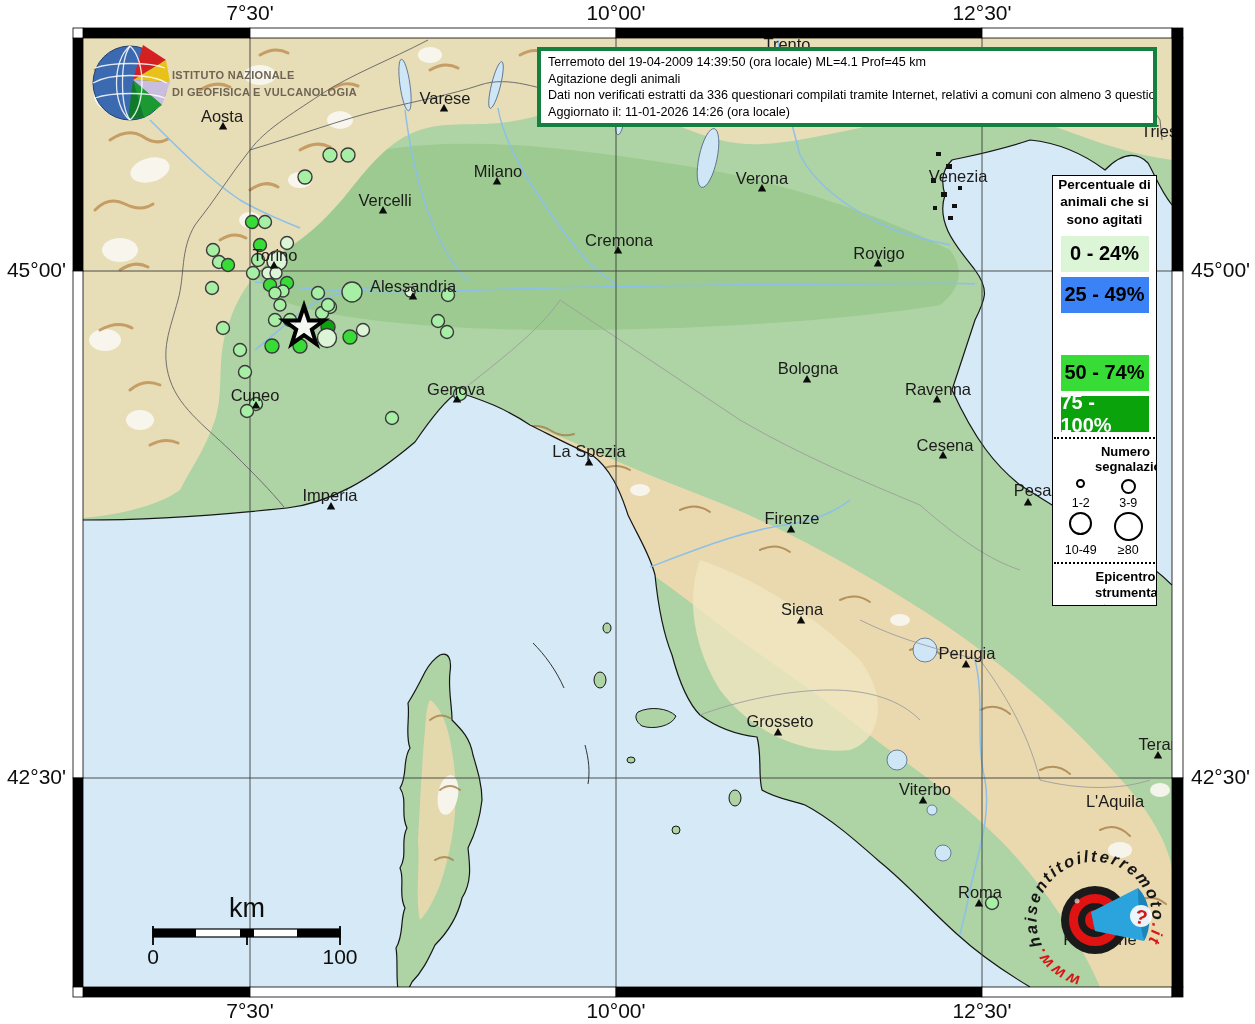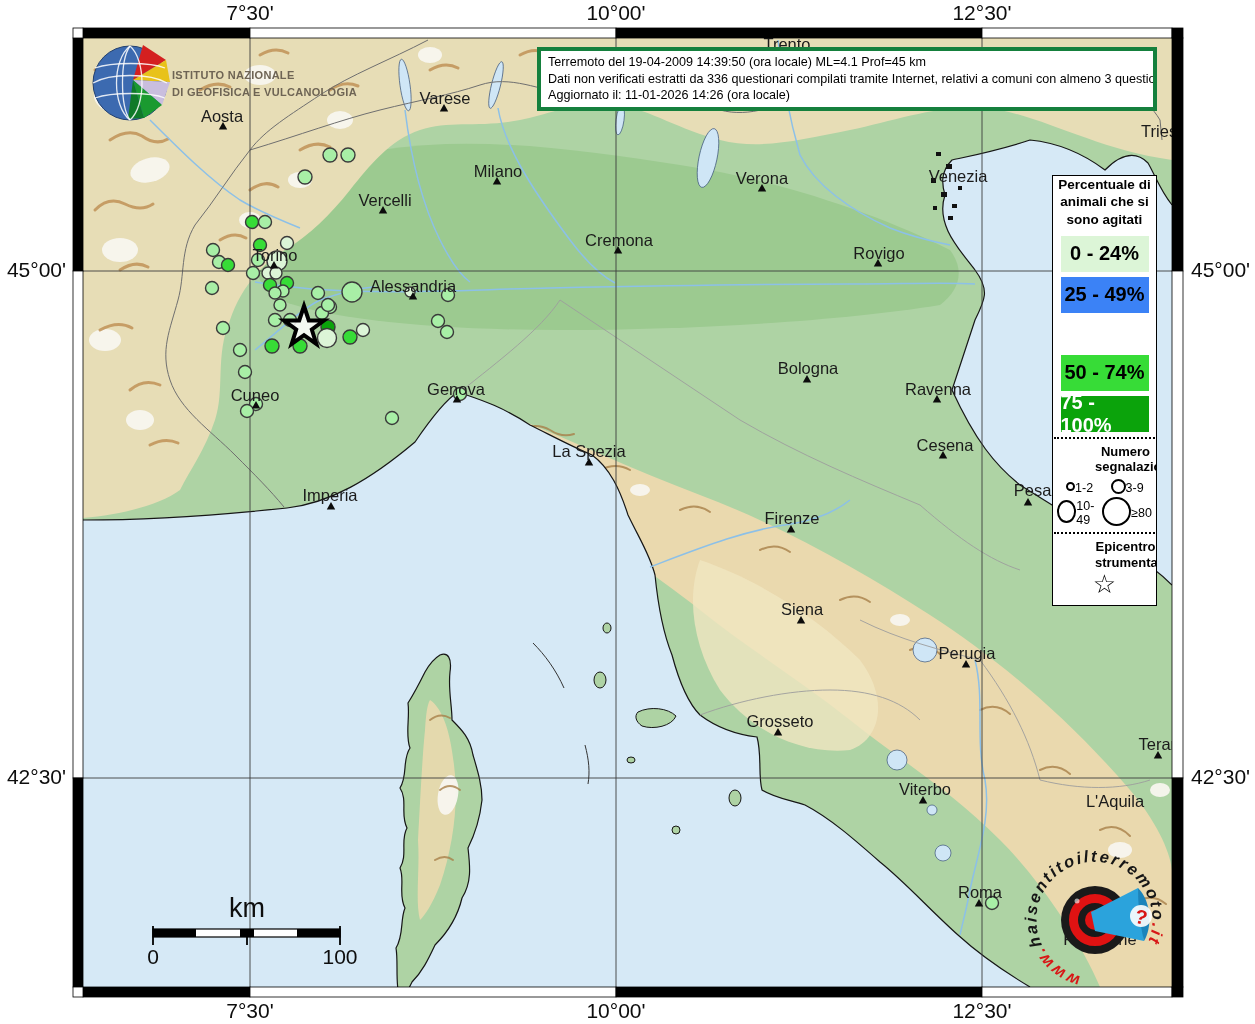--- a/index.html
+++ b/index.html
@@ -33,21 +33,21 @@
     background:#fff;border:4px solid #15803d;padding:3px 7px;
     font-size:12.6px;line-height:1.32;color:#000;white-space:nowrap;overflow:hidden;}
   #legend{position:absolute;left:1052px;top:175px;width:105px;height:431px;box-sizing:border-box;
     background:#fff;border:1.6px solid #000;overflow:hidden;color:#000;}
   .legend-title{font-weight:700;font-size:13.5px;line-height:1.28;text-align:center;padding:0 2px 3px 2px;}
   .swatch{width:88px;height:36px;margin:5px auto;display:flex;align-items:center;justify-content:center;
     font-weight:700;font-size:20px;}
   .dotsep{border-top:2px dotted #000;margin:3px 1px;}
   .legend-sub{font-weight:700;font-size:13px;line-height:1.2;text-align:center;padding-top:2px;margin-left:42px;}
   .cnt-grid{display:grid;grid-template-columns:1fr 1fr;row-gap:2px;padding:4px 4px 2px 4px;}
-  .cnt-cell{display:flex;flex-direction:row;align-items:center;justify-content:center;}
+  .cnt-cell{display:flex;flex-direction:column;align-items:center;justify-content:space-between;}
   .cnt-circle{border:2px solid #000;border-radius:50%;background:#fff;box-sizing:border-box;}
   .cnt-label{font-size:12.5px;padding-top:2px;}
   .legend-star{text-align:center;font-size:26px;line-height:1.1;}
 </style>
 </head>
 <body>
 
 <div id="stage">
 
 <svg width="1255" height="1024" viewBox="0 0 1255 1024">
@@ -394,20 +394,21 @@
     <text class="axis-label" text-anchor="middle" x="982" y="1018">12°30'</text>
     <text class="axis-label" text-anchor="end" x="66" y="277">45°00'</text>
     <text class="axis-label" text-anchor="end" x="66" y="784">42°30'</text>
     <text class="axis-label" text-anchor="start" x="1191" y="277">45°00'</text>
     <text class="axis-label" text-anchor="start" x="1191" y="784">42°30'</text>
   </g>
 </svg>
 
 <div id="infobox">
   <div>Terremoto del 19-04-2009 14:39:50 (ora locale) ML=4.1 Prof=45 km</div>
+  <div>Agitazione degli animali</div>
   <div>Dati non verificati estratti da 336 questionari compilati tramite Internet, relativi a comuni con almeno 3 questionari.</div>
   <div>Aggiornato il: 11-01-2026 14:26 (ora locale)</div>
 </div>
 
 <div id="legend">
   <div class="legend-title">Percentuale di animali che si sono agitati</div>
   <div id="legend-classes">
         <div class="swatch" style="background: rgb(220, 245, 215); color: rgb(0, 0, 0);">0 - 24%</div>
         <div class="swatch" style="background: #3b82f6; color: rgb(0, 0, 0);">25 - 49%</div>
         <div class="swatch" style="background: rgb(55, 220, 55); color: rgb(0, 0, 0); margin-top: 42px;">50 - 74%</div>

